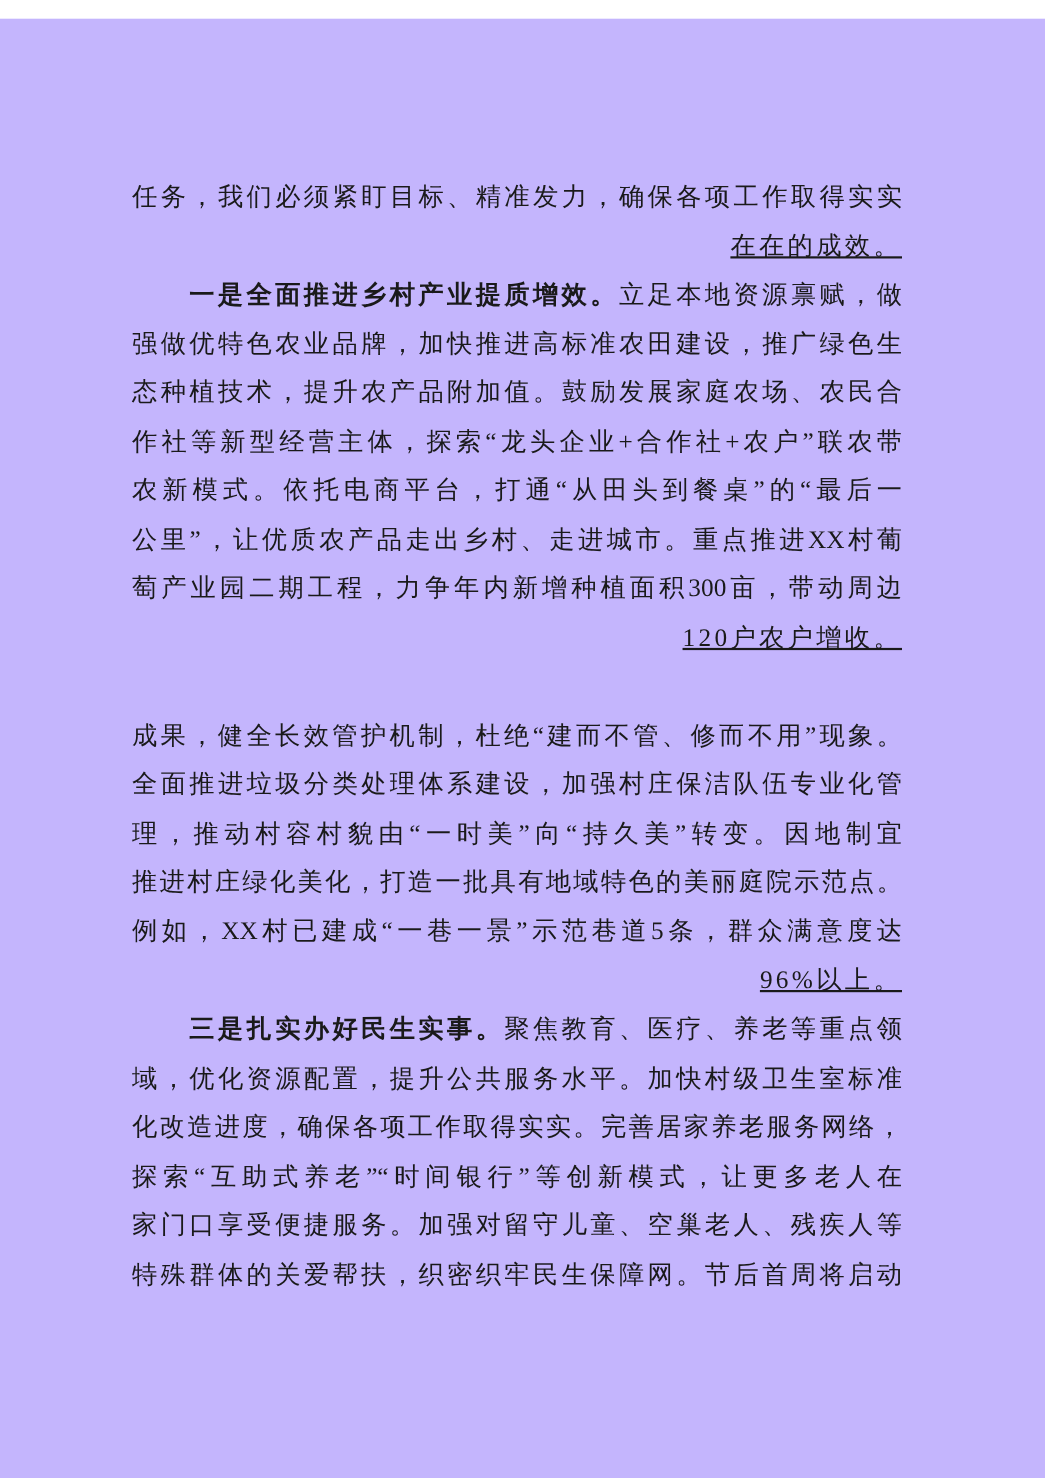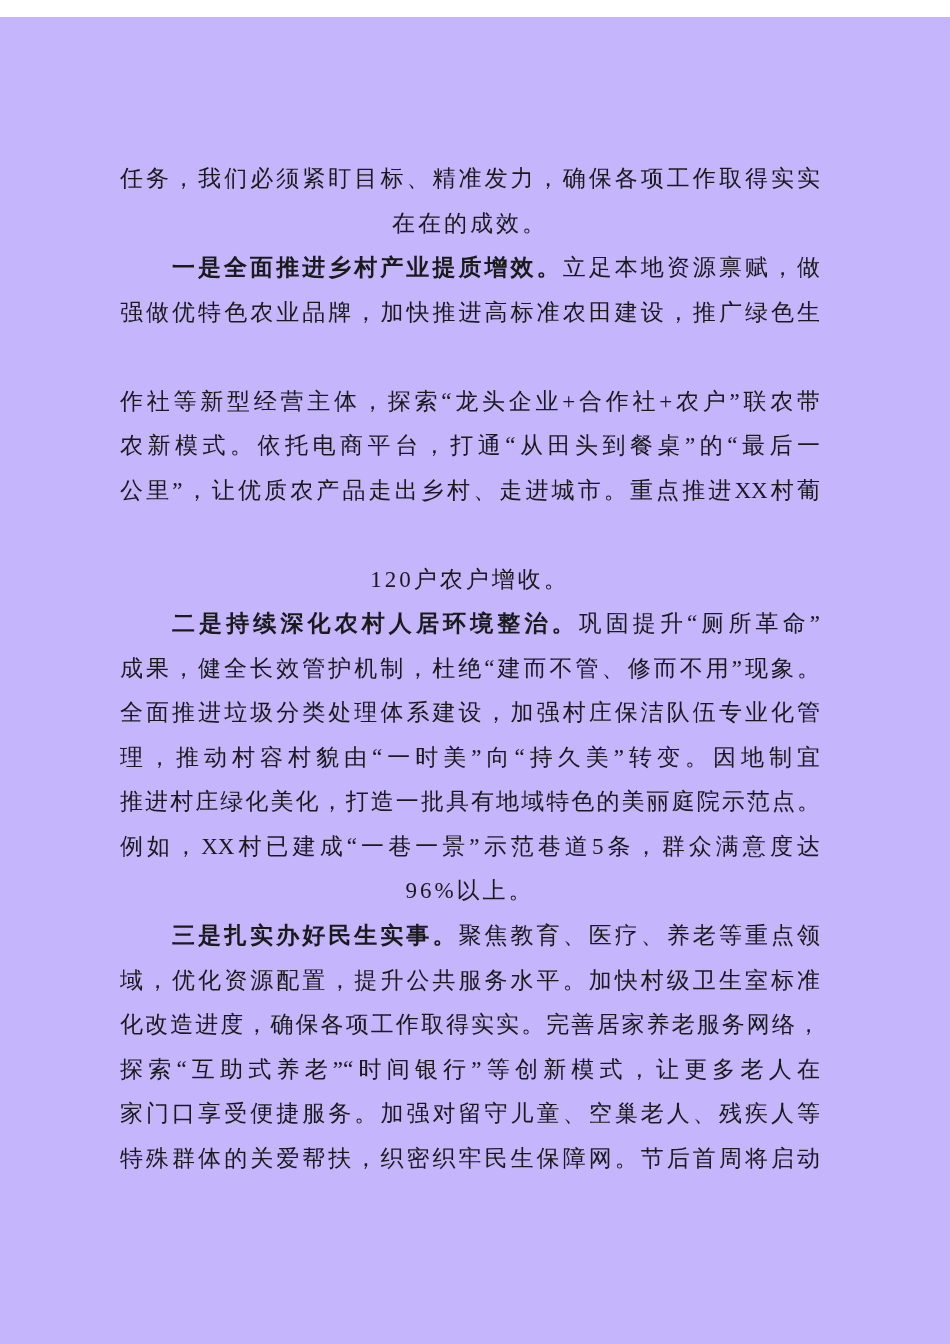--- a/index.html
+++ b/index.html
@@ -37,43 +37,45 @@
     .line.full {
       text-align: justify;
       text-align-last: justify;
       text-justify: inter-character;
     }
     .line.indent {
       left: 172px;
       width: 648px;
     }
     .line.short {
-      text-align: center;
+      text-align: right;
       letter-spacing: 3px;
+      text-decoration: underline;
     }
     .lead {
       font-weight: bold;
     }
   </style>
 </head>
 <body>
 
 <div class="page">
 
   <div class="line full" style="top:140px">任务，我们必须紧盯目标、精准发力，确保各项工作取得实实</div>
   <div class="line short" style="top:185px">在在的成效。</div>
 
   <div class="line full indent" style="top:229px"><span class="lead">一是全面推进乡村产业提质增效。</span><span>立足本地资源禀赋，做</span></div>
   <div class="line full" style="top:274px">强做优特色农业品牌，加快推进高标准农田建设，推广绿色生</div>
+  <div class="line full" style="top:318px">态种植技术，提升农产品附加值。鼓励发展家庭农场、农民合</div>
   <div class="line full" style="top:363px">作社等新型经营主体，探索“龙头企业+合作社+农户”联农带</div>
   <div class="line full" style="top:452px">公里”，让优质农产品走出乡村、走进城市。重点推进XX村葡</div>
   <div class="line full" style="top:407px">农新模式。依托电商平台，打通“从田头到餐桌”的“最后一</div>
+  <div class="line full" style="top:496px">萄产业园二期工程，力争年内新增种植面积300亩，带动周边</div>
   <div class="line short" style="top:541px">120户农户增收。</div>
 
-  <div class="line full indent" style="top:585px"><span class="lead">二是持续深化农村人居环境整治。</span><span>巩固提升“厕所革命”</span></div>
   <div class="line full" style="top:674px">全面推进垃圾分类处理体系建设，加强村庄保洁队伍专业化管</div>
   <div class="line full" style="top:630px">成果，健全长效管护机制，杜绝“建而不管、修而不用”现象。</div>
   <div class="line full" style="top:719px">理，推动村容村貌由“一时美”向“持久美”转变。因地制宜</div>
   <div class="line full" style="top:763px">推进村庄绿化美化，打造一批具有地域特色的美丽庭院示范点。</div>
   <div class="line full" style="top:808px">例如，XX村已建成“一巷一景”示范巷道5条，群众满意度达</div>
   <div class="line short" style="top:852px">96%以上。</div>
 
   <div class="line full indent" style="top:897px"><span class="lead">三是扎实办好民生实事。</span><span>聚焦教育、医疗、养老等重点领</span></div>
   <div class="line full" style="top:942px">域，优化资源配置，提升公共服务水平。加快村级卫生室标准</div>
   <div class="line full" style="top:986px">化改造进度，确保各项工作取得实实。完善居家养老服务网络，</div>

